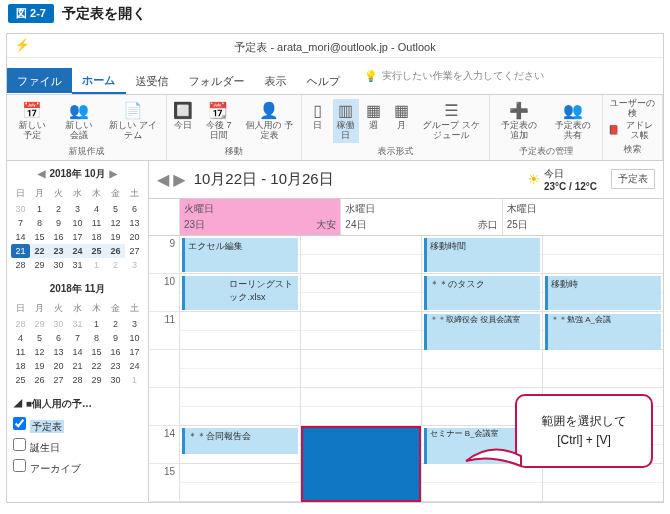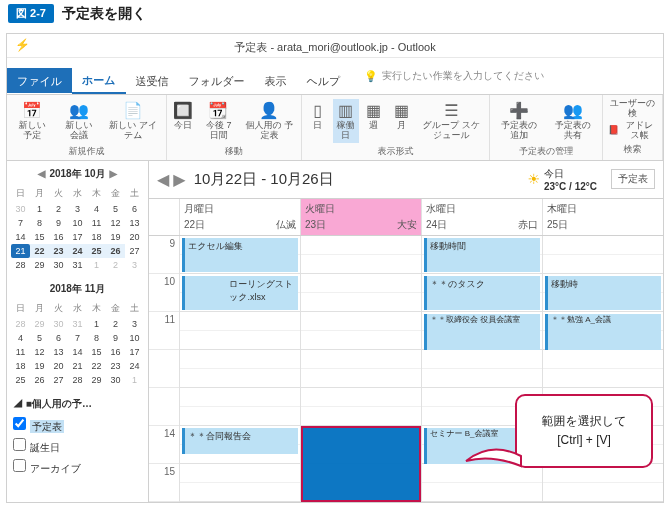--- a/index.html
+++ b/index.html
@@ -328,27 +328,20 @@
           <span class="sun">☀</span>
           <span><span>今日</span><br><b>23°C / 12°C</b></span>
         </div>
         <div class="view-btn">予定表</div>
       </div>
 
       <div class="cal-grid">
         <div class="cal-head-row">
           <div class="time-gutter"></div>
           <div id="day-headers" style="display:flex;flex:1">
-              <div class="day-col">
-                <div>月曜日</div>
-                <div class="daylbl">
-                  <span>22日</span>
-                  <span>仏滅</span>
-                </div>
-              </div>
               <div class="day-col today-col">
                 <div>火曜日</div>
                 <div class="daylbl">
                   <span>23日</span>
                   <span>大安</span>
                 </div>
               </div>
               <div class="day-col">
                 <div>水曜日</div>
                 <div class="daylbl">

